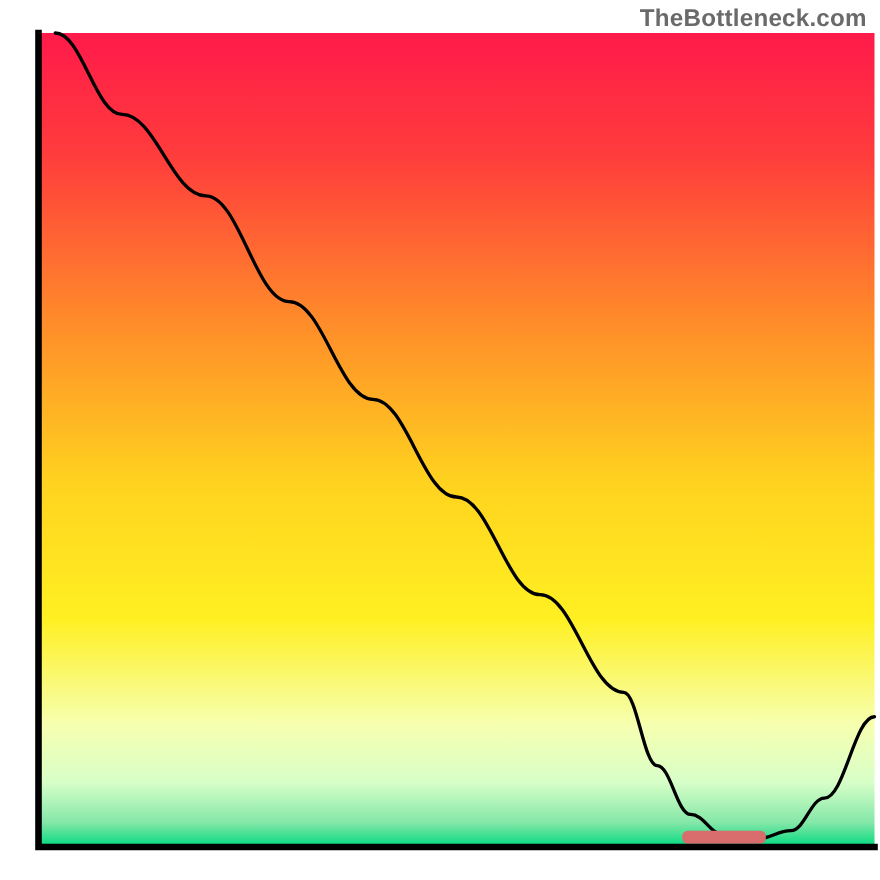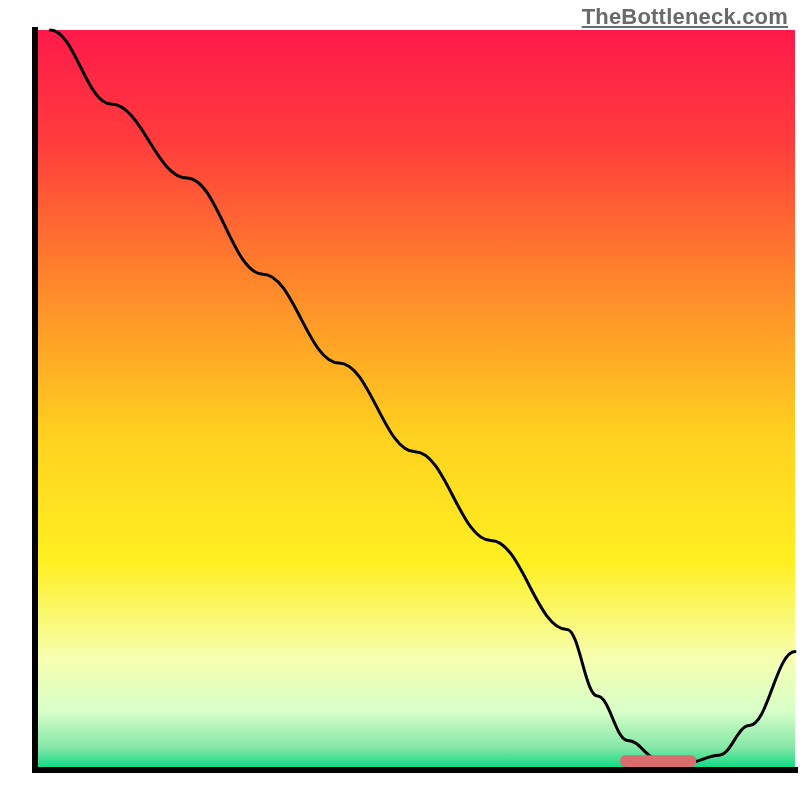--- a/index.html
+++ b/index.html
@@ -17,21 +17,20 @@
   }
   .watermark {
     position: absolute;
     top: 4px;
     right: 12px;
     font-size: 22px;
     font-weight: bold;
     color: #6a6a6a;
     letter-spacing: 0.2px;
     z-index: 30;
-    text-decoration: underline;
   }
   svg.chart {
     position: absolute;
     left: 0;
     top: 0;
     width: 800px;
     height: 800px;
   }
 </style>
 </head>

